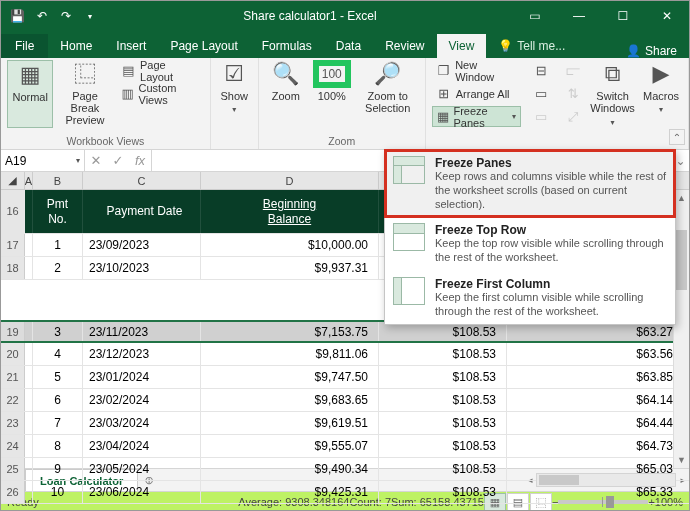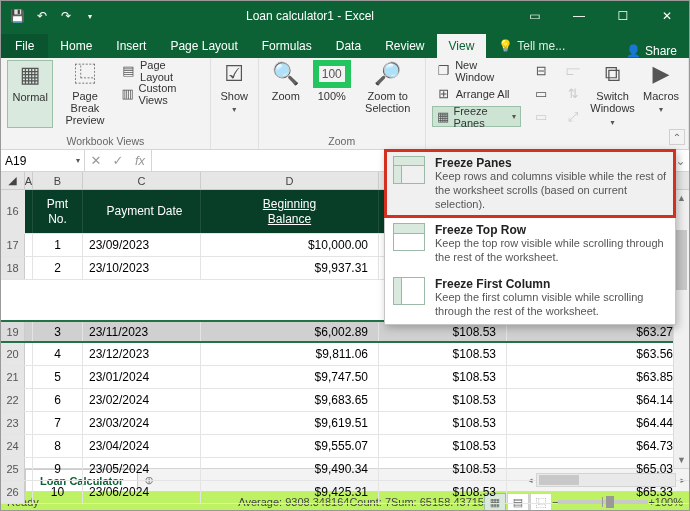--- a/index.html
+++ b/index.html
@@ -116,21 +116,21 @@
 </head>
 <body>
 
 <div class="titlebar">
   <div class="qat">
     <span class="iconbtn">💾</span>
     <span class="iconbtn">↶</span>
     <span class="iconbtn">↷</span>
     <span class="iconbtn drop-arrow">▾</span>
   </div>
-  <div class="title-text">Loan calculator1 - Excel</div>
+  <div class="title-text">Share calculator1 - Excel</div>
   <div class="win-controls">
     <div class="wc">▭</div>
     <div class="wc">—</div>
     <div class="wc">☐</div>
     <div class="wc">✕</div>
   </div>
 </div>
 
 <div class="ribbon-tabs">
   <div class="rtab file">File</div>
@@ -312,21 +312,21 @@
         <div class="cC">23/10/2023</div>
         <div class="cD">$9,937.31</div>
         <div class="cE">$108.53</div>
         <div class="cF">$62.98</div>
       </div>
       <div class="row sel sel-border-top sel-border-bot">
         <div class="rn">19</div>
         <div class="cA"></div>
         <div class="cB">3</div>
         <div class="cC">23/11/2023</div>
-        <div class="cD">$6,002.89</div>
+        <div class="cD">$7,153.75</div>
         <div class="cE">$108.53</div>
         <div class="cF">$63.27</div>
       </div>
       <div class="row">
         <div class="rn">20</div>
         <div class="cA"></div>
         <div class="cB">4</div>
         <div class="cC">23/12/2023</div>
         <div class="cD">$9,811.06</div>
         <div class="cE">$108.53</div>

